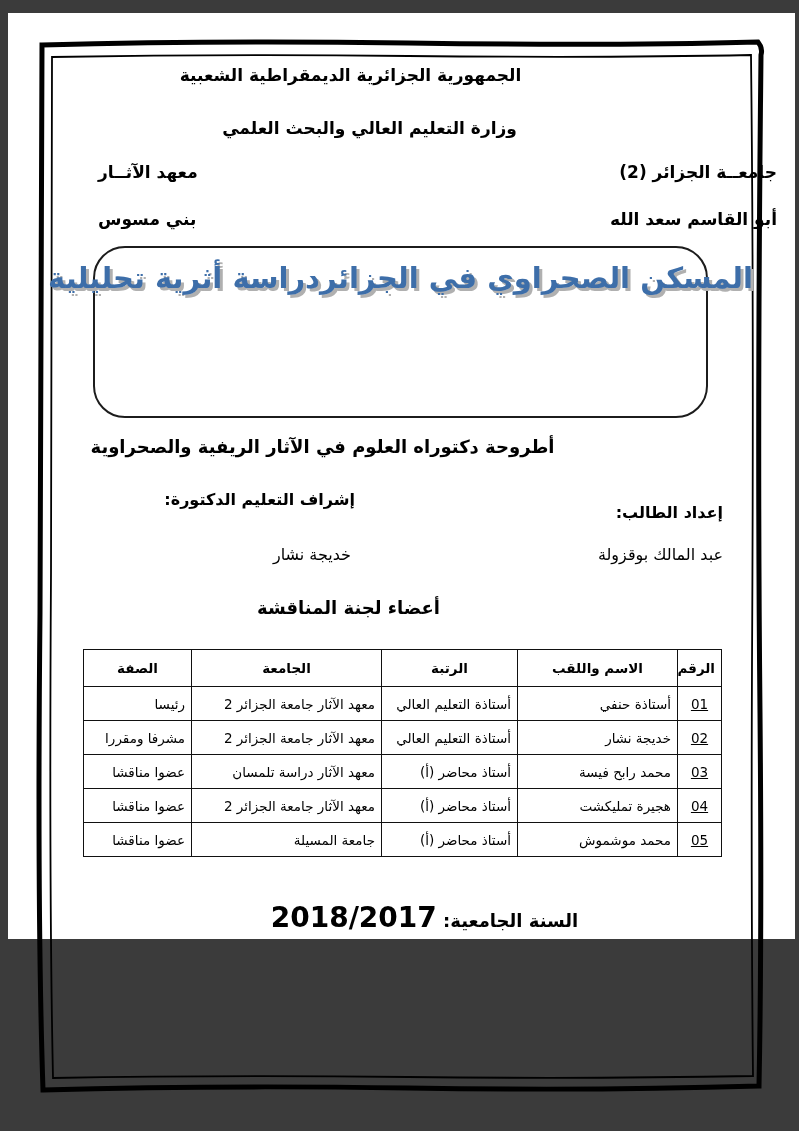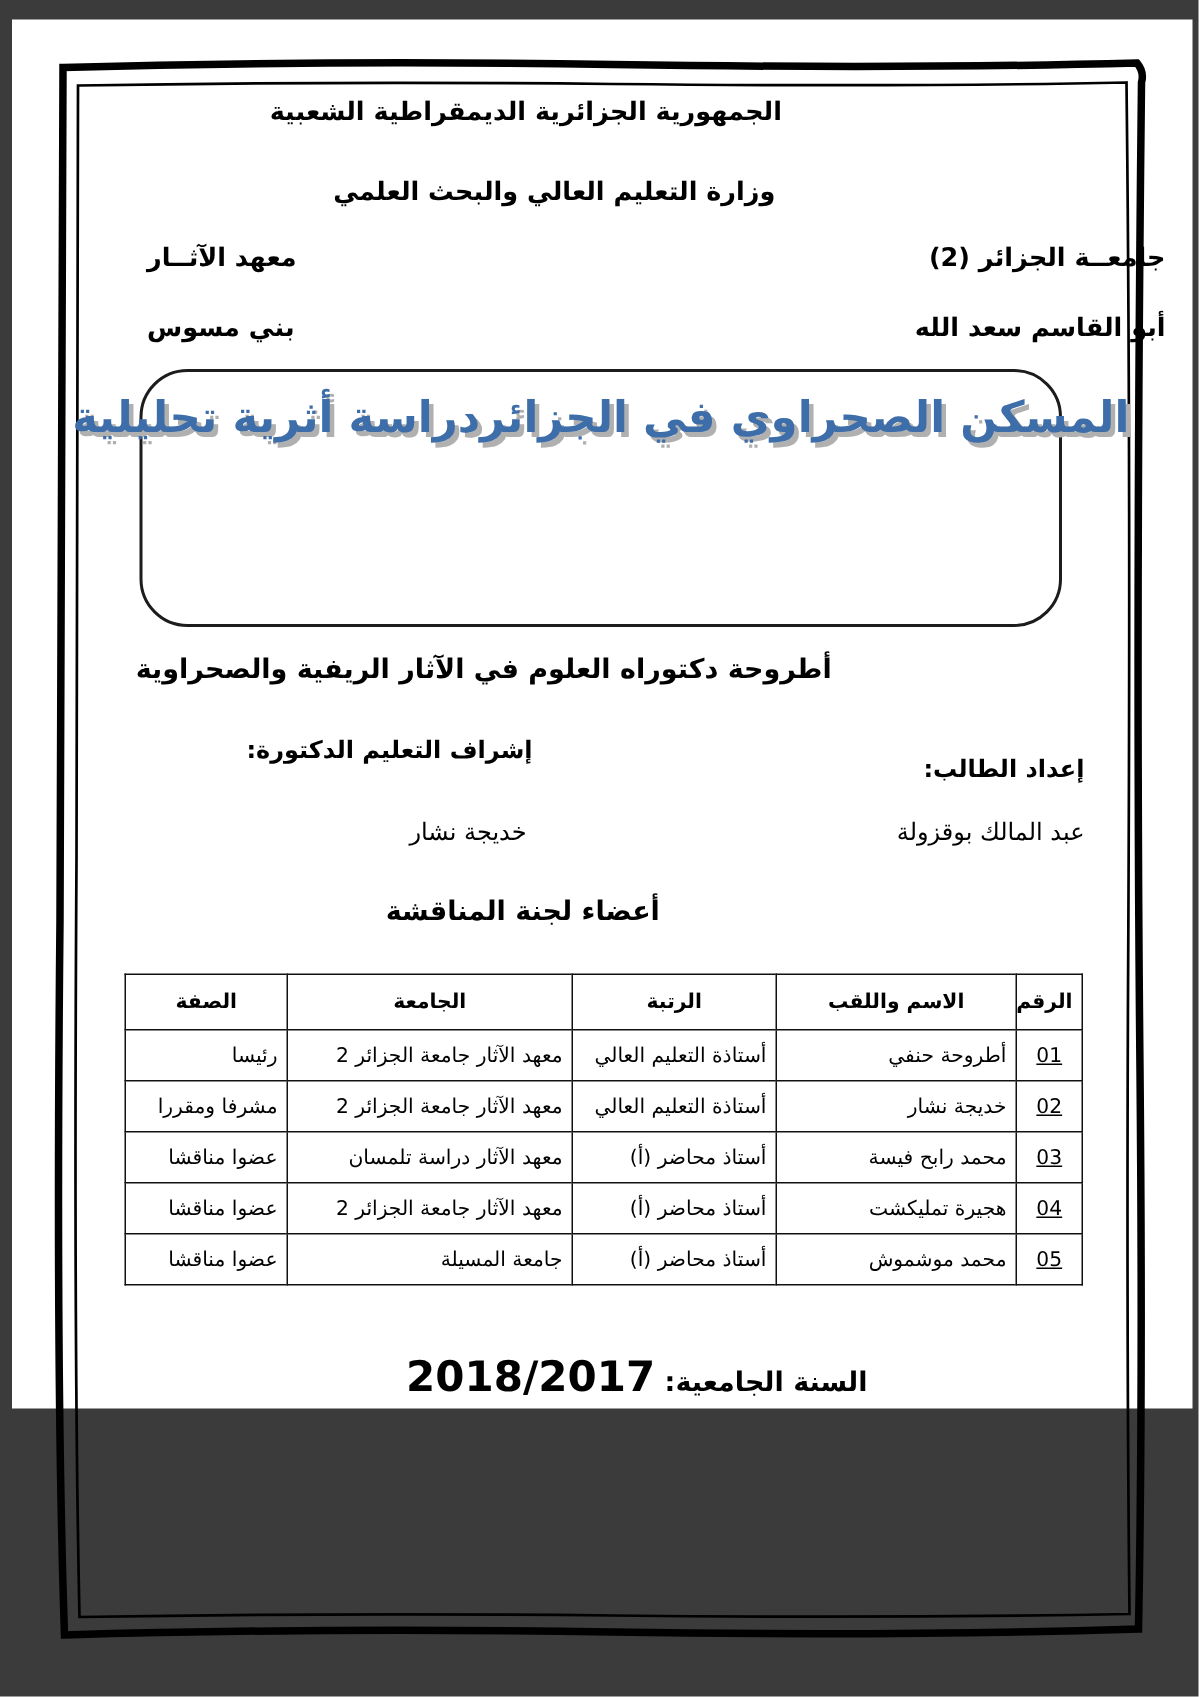--- a/index.html
+++ b/index.html
@@ -148,21 +148,21 @@
           <th>الرقم</th>
           <th>الاسم واللقب</th>
           <th>الرتبة</th>
           <th>الجامعة</th>
           <th>الصفة</th>
         </tr>
       </thead>
       <tbody>
         <tr>
           <td class="num">01</td>
-          <td>أطروحة حنفي</td>
+          <td>أستاذة حنفي</td>
           <td>أستاذة التعليم العالي</td>
           <td>معهد الآثار جامعة الجزائر 2</td>
           <td>رئيسا</td>
         </tr>
         <tr>
           <td class="num">02</td>
           <td>خديجة نشار</td>
           <td>أستاذة التعليم العالي</td>
           <td>معهد الآثار جامعة الجزائر 2</td>
           <td>مشرفا ومقررا</td>

